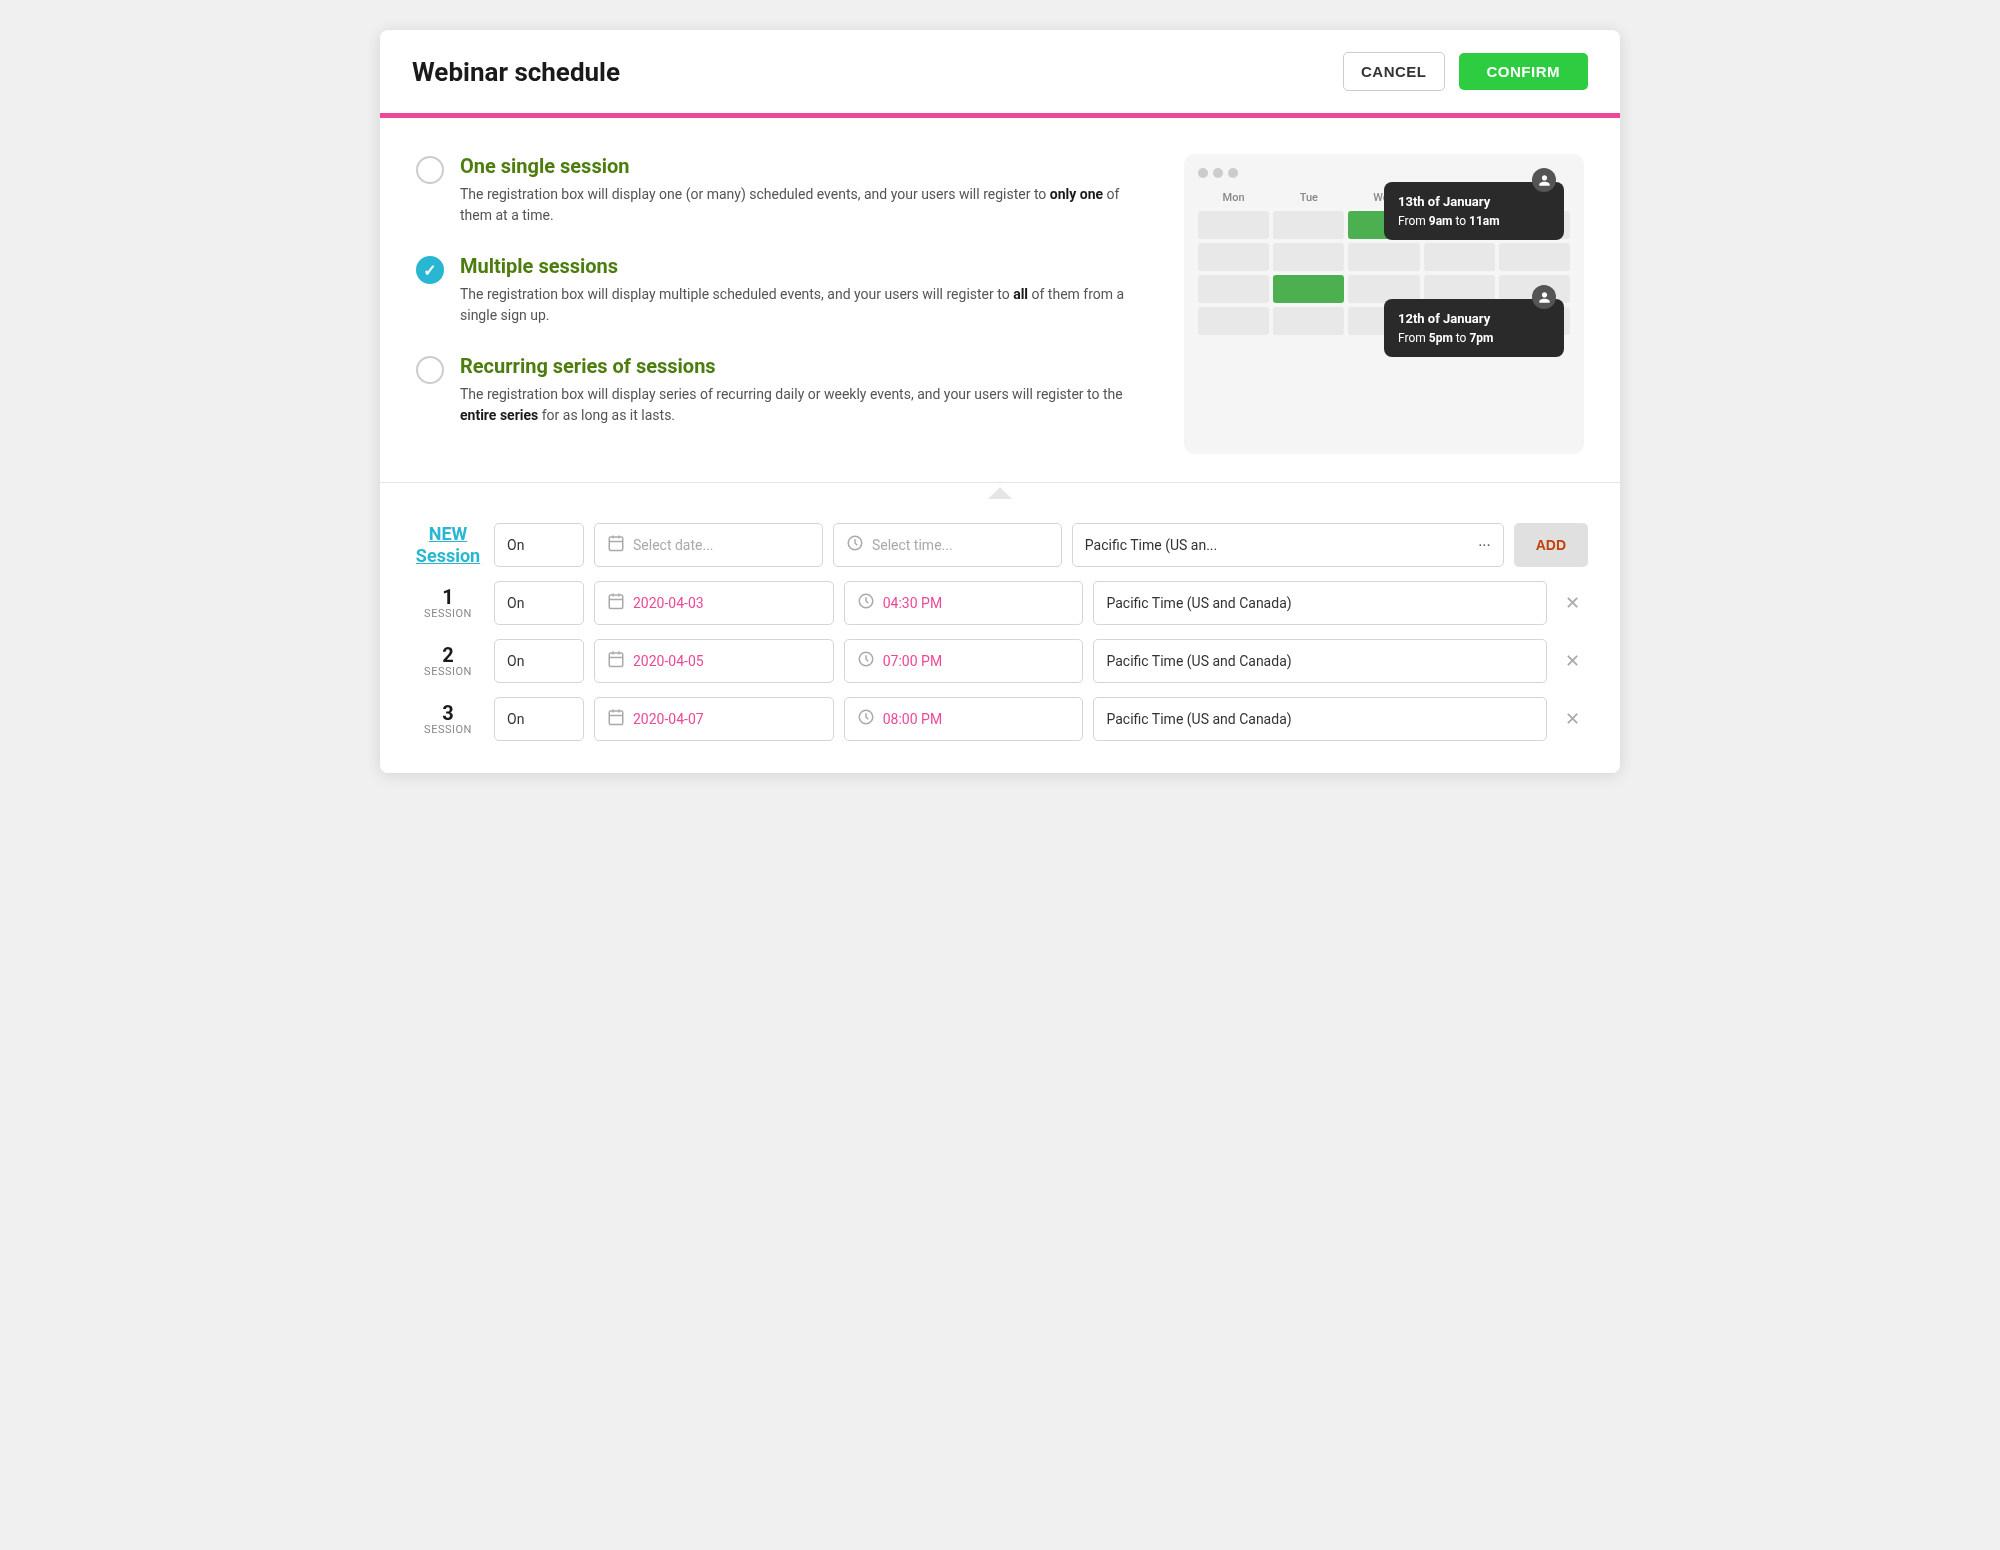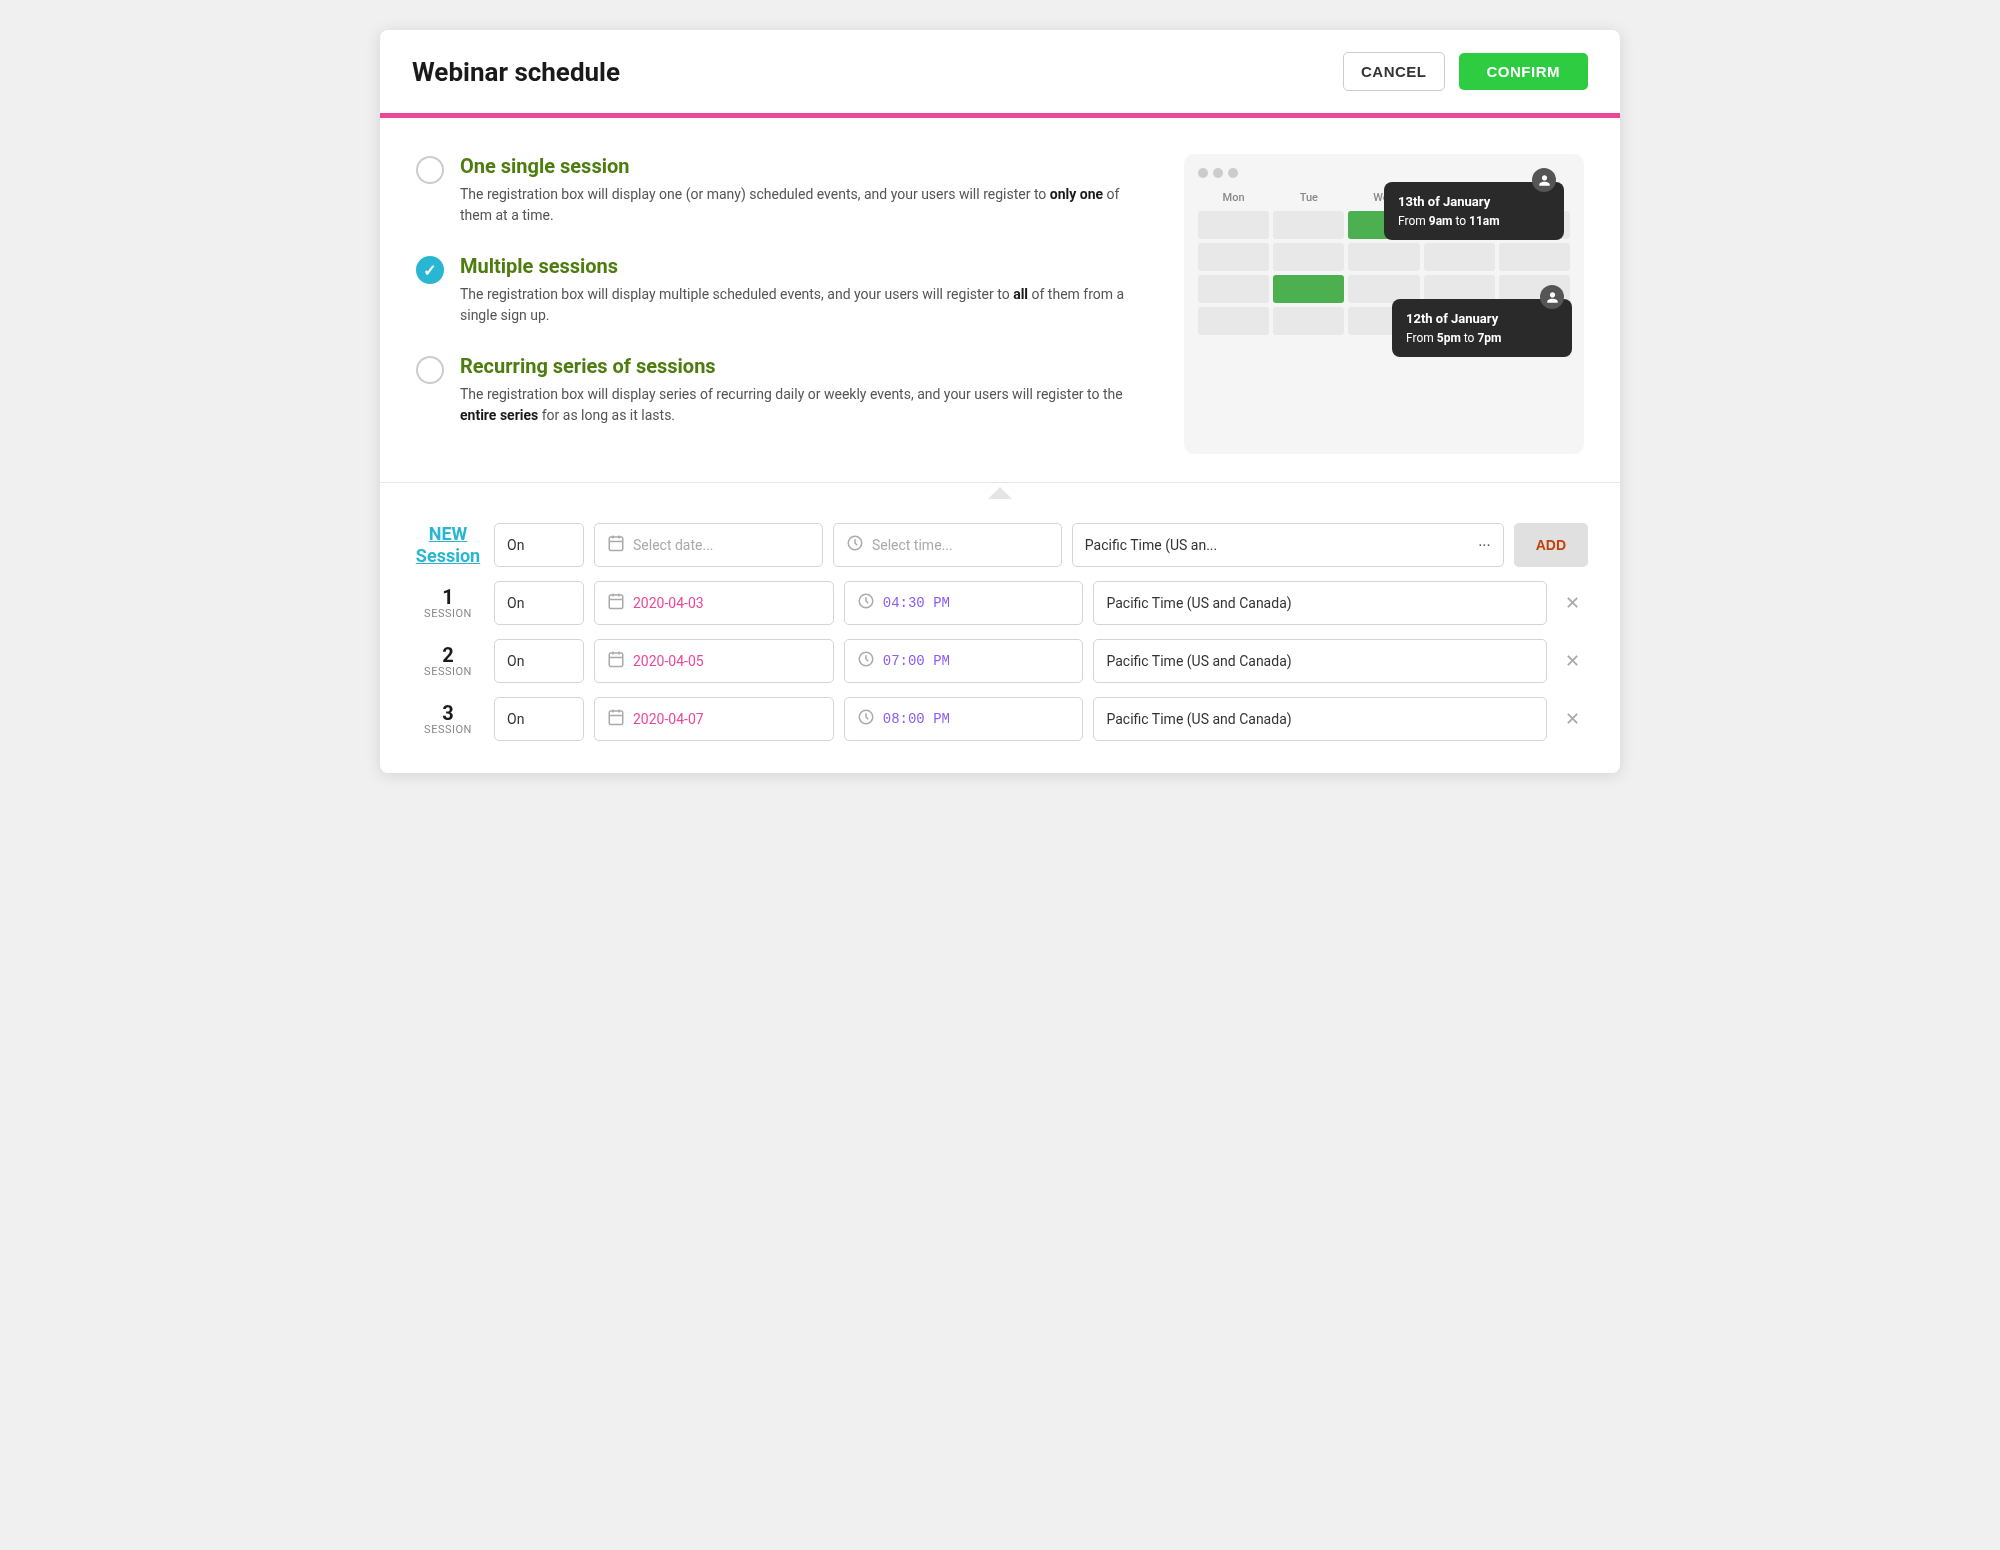--- a/index.html
+++ b/index.html
@@ -258,22 +258,21 @@
       color: #aaa;
     }
     .field-box.date-field.filled {
       color: #ec4899;
     }
     .field-box.time-field {
       flex: 1;
       color: #aaa;
     }
     .field-box.time-field.filled {
-      color: #8b5cf6;
-      font-family: Liberation Mono, monospace;
+      color: #ec4899;
     }
     .field-box.tz-field {
       flex: 2;
       color: #333;
       justify-content: space-between;
     }
     .field-icon {
       color: #aaa;
       font-size: 16px;
     }
@@ -394,21 +393,21 @@
         <div class="cal-tooltip tooltip1" style="position:absolute; top:28px; right:20px;">
           <div style="position:absolute; top:-14px; right:8px; width:24px; height:24px; border-radius:50%; background:#555; display:flex; align-items:center; justify-content:center;">
             <svg width="13" height="13" viewBox="0 0 24 24" fill="white">
                 <path d="M12 12c2.7 0 4.8-2.1 4.8-4.8S14.7 2.4 12 2.4 7.2 4.5 7.2 7.2 9.3 12 12 12zm0 2.4c-3.2 0-9.6 1.6-9.6 4.8v2.4h19.2v-2.4c0-3.2-6.4-4.8-9.6-4.8z"></path>
               </svg>
           </div>
           <div style="font-weight:700; font-size:13px;">13th of January</div>
           <div style="font-size:12px;">From <strong>9am</strong> to <strong>11am</strong></div>
         </div>
 
-        <div class="cal-tooltip tooltip2" style="position:absolute; top:145px; right:12px;">
+        <div class="cal-tooltip tooltip2" style="position:absolute; top:145px; right:20px;">
           <div style="position:absolute; top:-14px; right:8px; width:24px; height:24px; border-radius:50%; background:#555; display:flex; align-items:center; justify-content:center;">
             <svg width="13" height="13" viewBox="0 0 24 24" fill="white">
                 <path d="M12 12c2.7 0 4.8-2.1 4.8-4.8S14.7 2.4 12 2.4 7.2 4.5 7.2 7.2 9.3 12 12 12zm0 2.4c-3.2 0-9.6 1.6-9.6 4.8v2.4h19.2v-2.4c0-3.2-6.4-4.8-9.6-4.8z"></path>
               </svg>
           </div>
           <div style="font-weight:700; font-size:13px;">12th of January</div>
           <div style="font-size:12px;">From <strong>5pm</strong> to <strong>7pm</strong></div>
         </div>
       </div>
     </div>

